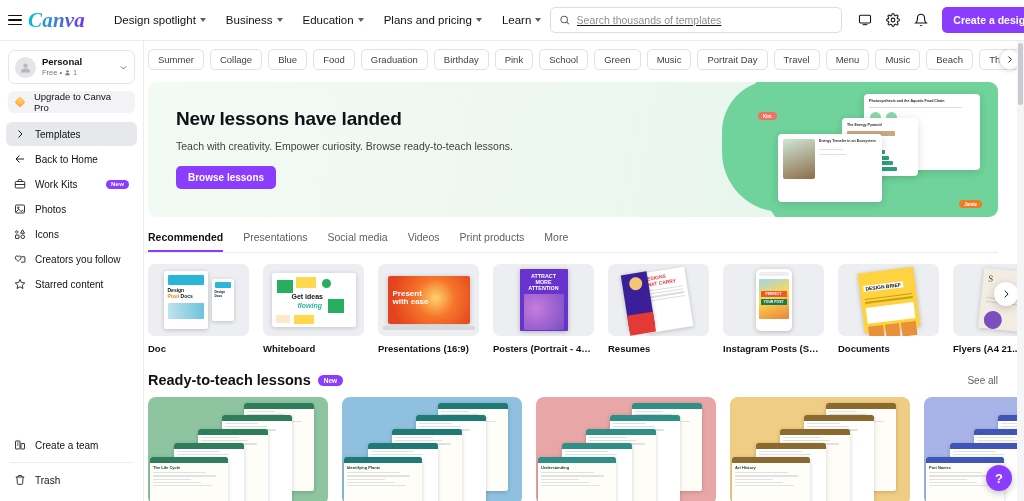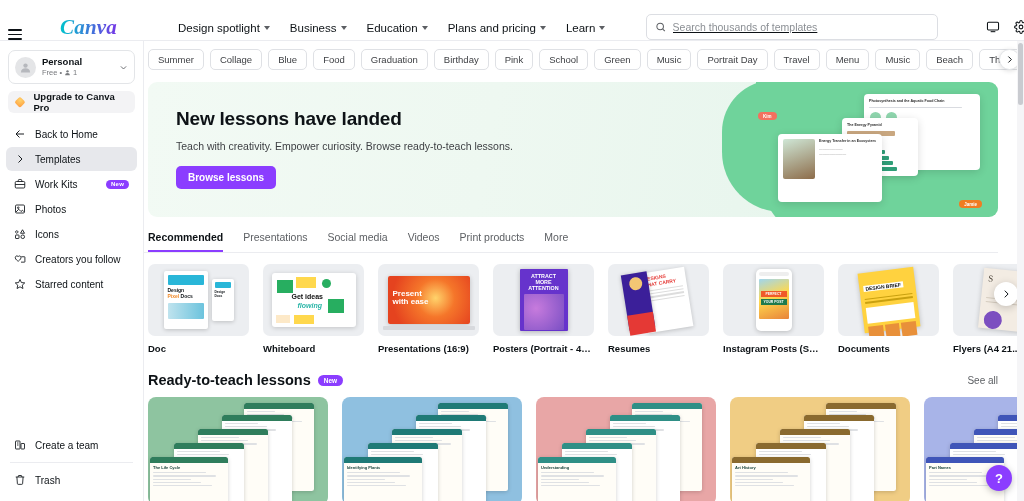--- a/index.html
+++ b/index.html
@@ -8,24 +8,24 @@
     overflow: hidden;
     font-family: "Liberation Sans", sans-serif;
     background: #fff;
     color: #0d1216;
   }
   .app { width: 1024px; height: 501px; position: relative; overflow: hidden; background:#fff; }
 
   
   .topbar {
     height: 41px; width: 1024px;
-    display: flex; align-items: flex-end;
+    display: flex; align-items: center;
     border-bottom: 1px solid #ebecf0;
     background: #fff;
-    position: relative; z-index: 40; gap: 32px;
+    position: relative; z-index: 40;
   }
   .hamburger { width: 26px; margin-left: 8px; display:flex; flex-direction:column; gap:3px; align-items:center; cursor:pointer; }
   .hamburger i { display:block; width:14px; height:1.6px; background:#0d1216; border-radius:2px; }
   .brand {
     margin-left: 6px; font-family: "Liberation Serif", serif;
     font-size: 21px; font-style: italic; font-weight: 700;
     background: linear-gradient(90deg,#00c4cc 0%,#7d2ae8 100%);
     -webkit-background-clip: text; background-clip: text; color: transparent;
     letter-spacing: .2px; cursor:pointer; padding-right:4px;
   }
@@ -68,21 +68,21 @@
   .acct-av { width:21px;height:21px;border-radius:50%;background:#e4e5e7; flex:0 0 auto; display:flex;align-items:center;justify-content:center; }
   .acct-txt { margin-left:6px; line-height:1.1; overflow:hidden; }
   .acct-name { font-size:9.5px; font-weight:700; color:#0d1216; }
   .acct-sub { font-size:7.5px; color:#77797d; display:flex; align-items:center; gap:2px; margin-top:1px;}
   .acct-caret { margin-left:auto; }
 
   .upgrade {
     margin: 7px 8px 0 8px; height:22px; border-radius:6px; background:#f3f3f5;
     display:flex; align-items:center; padding:0 8px; cursor:pointer;
   }
-  .upgrade-label { font-size:9.5px; font-weight:700; color:#0d1216; margin-left:10px; }
+  .upgrade-label { font-size:9.5px; font-weight:400; color:#0d1216; margin-left:10px; }
   .gem { width:8px;height:8px; background: radial-gradient(circle at 35% 30%, #ffd36b, #ff9a3c); border-radius:2px; transform:rotate(45deg); }
 
   .navlist { margin-top: 8px; }
   .srow {
     height:24px; margin: 1px 6px; border-radius:6px;
     display:flex; align-items:center; padding: 0 8px; cursor:pointer; gap:9px;
   }
   .srow.active { background:#e7e8ec; }
   .srow-label { font-size:10px; color:#0d1216; white-space:nowrap; }
   .newpill {
@@ -298,33 +298,33 @@
       </span>
     </div>
 
     <div class="upgrade">
       <span class="gem"></span>
       <span class="upgrade-label">Upgrade to Canva Pro</span>
     </div>
 
     <div class="navlist">
 
+      <div class="srow active">
+        <svg width="12" height="12" viewBox="0 0 24 24" fill="none" stroke="#0d1216" stroke-width="1.9">
+          <polyline points="9,5 16,12 9,19"></polyline>
+        </svg>
+        <span class="srow-label">Templates</span>
+      </div>
+
       <div class="srow">
         <svg width="12" height="12" viewBox="0 0 24 24" fill="none" stroke="#0d1216" stroke-width="1.9">
           <line x1="20" y1="12" x2="5" y2="12"></line>
             <polyline points="11,5 4,12 11,19"></polyline>
         </svg>
         <span class="srow-label">Back to Home</span>
-      </div>
-
-      <div class="srow active">
-        <svg width="12" height="12" viewBox="0 0 24 24" fill="none" stroke="#0d1216" stroke-width="1.9">
-          <polyline points="9,5 16,12 9,19"></polyline>
-        </svg>
-        <span class="srow-label">Templates</span>
       </div>
 
       <div class="srow">
         <svg width="12" height="12" viewBox="0 0 24 24" fill="none" stroke="#0d1216" stroke-width="1.7">
           <rect x="2.5" y="7" width="19" height="13" rx="2"></rect>
             <path d="M8.5 7V5a2 2 0 012-2h3a2 2 0 012 2v2"></path>
             <line x1="2.5" y1="13" x2="21.5" y2="13"></line>
         </svg>
         <span class="srow-label">Work Kits</span>
         <span class="newpill">New</span>

